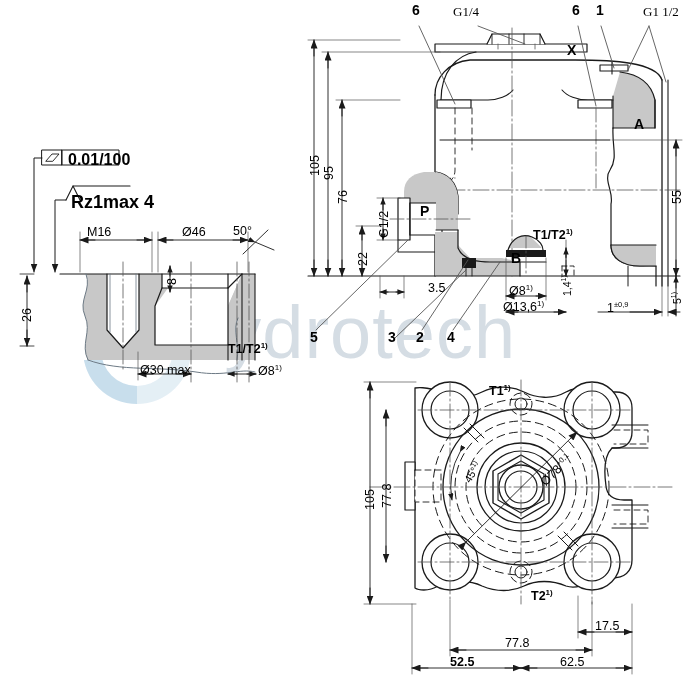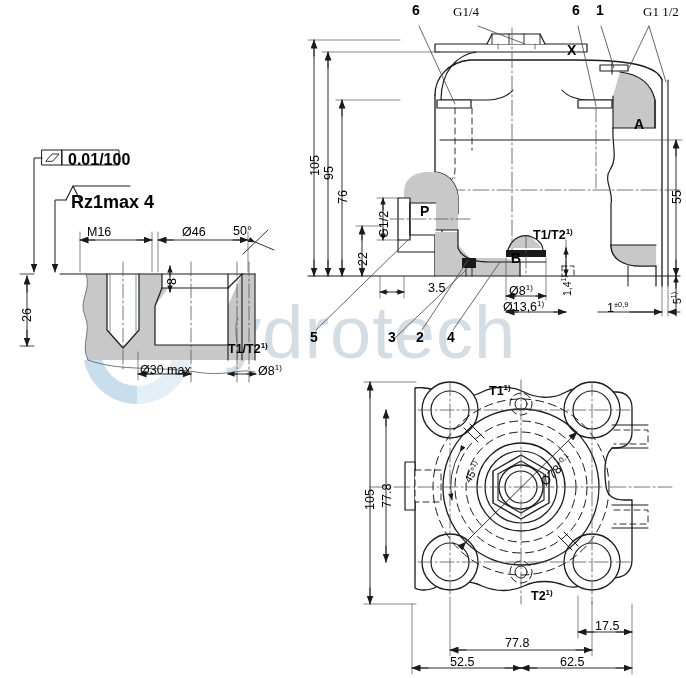--- a/index.html
+++ b/index.html
@@ -433,19 +433,19 @@
   <div class="lbl bold" style="left:388px;top:329px;">3</div>
   <div class="lbl bold" style="left:416px;top:329px;">2</div>
   <div class="lbl bold" style="left:447px;top:329px;">4</div>
 
   <div class="lbl boldsm" style="left:489px;top:383px;"><span>T1</span><span class="sup">1)</span></div>
   <div class="lbl boldsm" style="left:489px;top:588px;margin-left:42px;"><span>T2</span><span class="sup">1)</span></div>
 
   <div class="lbl dim rot" style="left:363px;top:510px;transform:rotate(-90deg);">105</div>
   <div class="lbl dim rot" style="left:380px;top:508px;transform:rotate(-90deg);">77.8</div>
   <div class="lbl dim" style="left:505px;top:636px;">77.8</div>
-  <div class="lbl dim" style="left:450px;top:655px;">52.5</div>
+  <div class="lbl dim" style="left:450px;top:655px;font-weight:bold;">52.5</div>
   <div class="lbl dim" style="left:560px;top:655px;">62.5</div>
   <div class="lbl dim" style="left:595px;top:619px;">17.5</div>
   <div class="lbl dimsm" style="left:461px;top:478px;transform:rotate(-58deg);transform-origin:left top;"><span>45°</span><span class="supsm">1)</span></div>
   <div class="lbl dim" style="left:537px;top:478px;transform:rotate(-45deg);transform-origin:left top;"><span>Ø78</span><span class="tol">+0,1</span></div>
 
 </div>
 
 </body></html>

